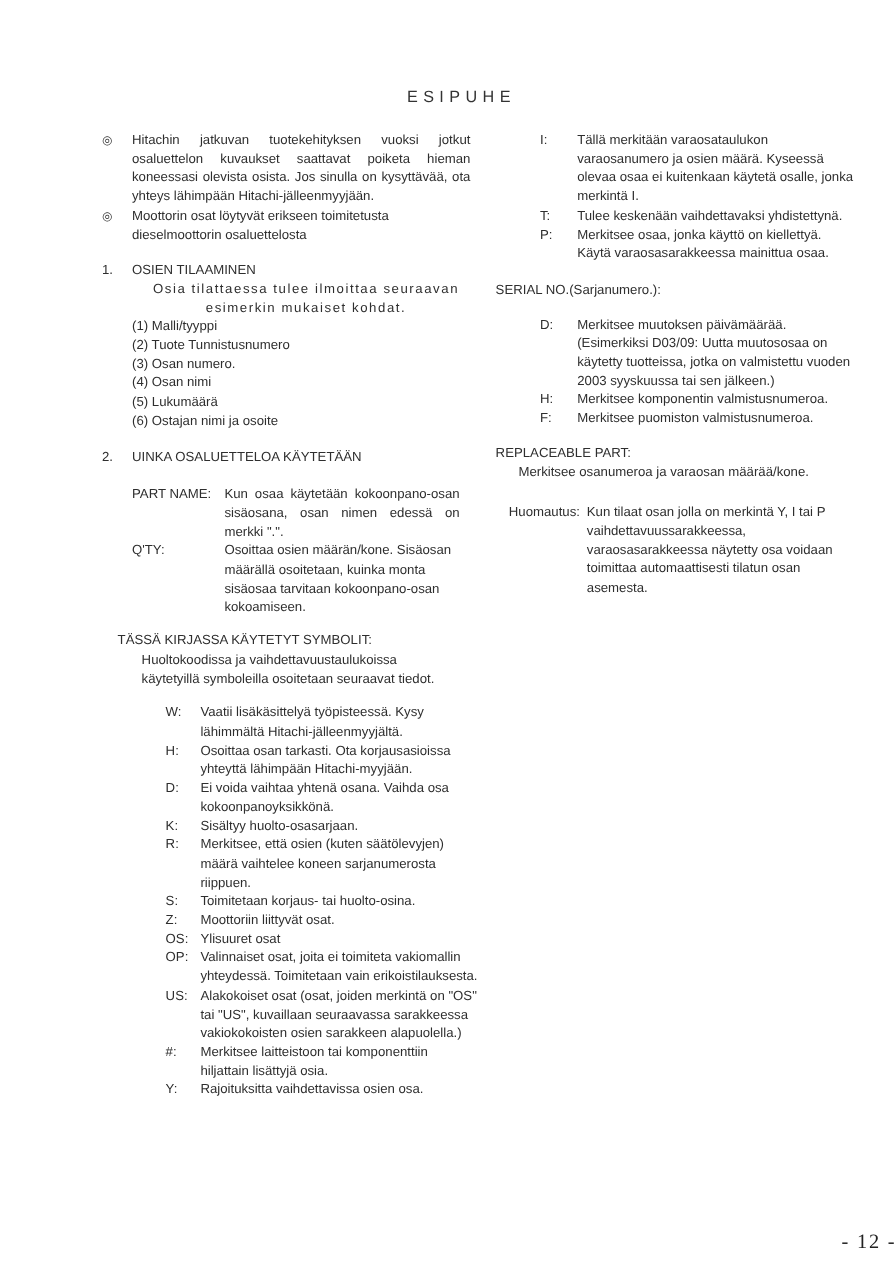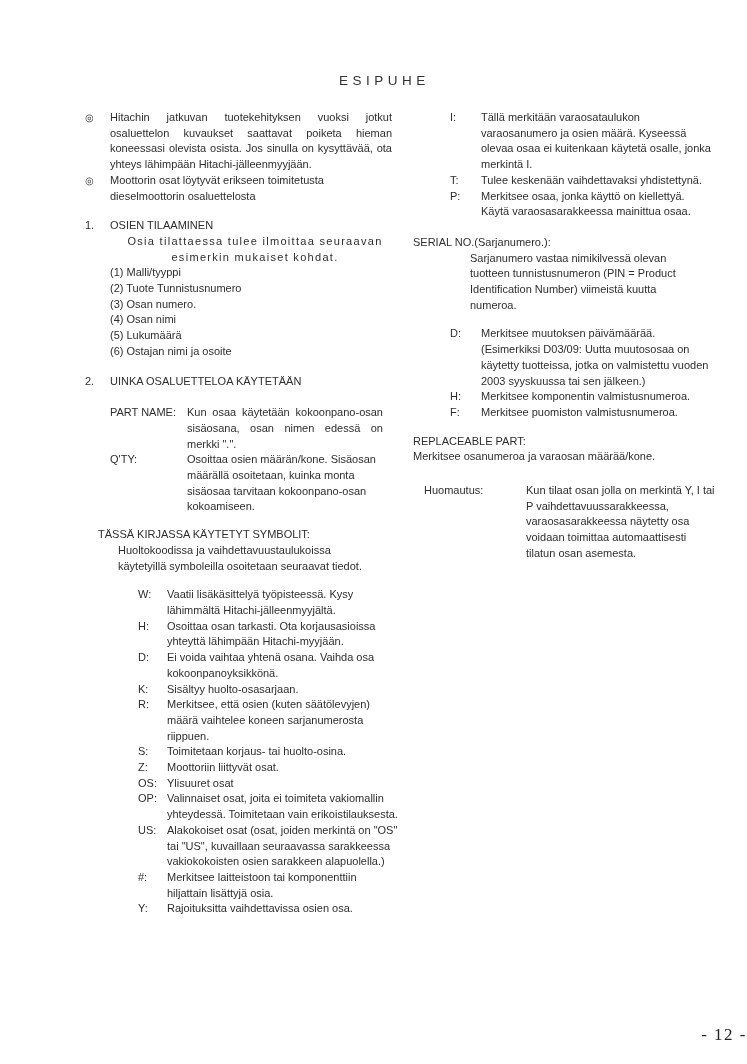--- a/index.html
+++ b/index.html
@@ -48,23 +48,23 @@
   .rsym-row { display:flex; }
   .rsym-code { width:31px; flex:none; }
   .rsym-desc { width:240px; }
 
   .serial { margin-top:15px; }
   .serial-desc { margin-left:57px; width:228px; }
 
   .midsyms { margin-top:13px; margin-left:37px; }
 
   .repl { margin-top:13px; }
-  .repl-desc { width:278px; }
-
-  .note { margin-top:18px; margin-left:11px; display:flex;gap:37px; }
+  .repl-desc { margin-left:19px; width:278px; }
+
+  .note { margin-top:18px; margin-left:11px; display:flex; }
   .note-term { width:65px; flex:none; }
   .note-desc { width:216px; }
 
   .footer {
     position:absolute; top:1027px; left:0; width:100%;
     text-align:right;
     font-family:"Liberation Serif", serif;
     font-size:17px; letter-spacing:1.5px; color:#222;
   }
 </style>
@@ -189,21 +189,20 @@
         <span class="rsym-desc">Tulee keskenään vaihdettavaksi yhdistettynä.</span>
       </div>
       <div class="rsym-row">
         <span class="rsym-code">P:</span>
         <span class="rsym-desc">Merkitsee osaa, jonka käyttö on kiellettyä. Käytä varaosasarakkeessa mainittua osaa.</span>
       </div>
     </div>
 
     <div class="serial">
       <div>SERIAL NO.(Sarjanumero.):</div>
-      <div class="serial-desc">Sarjanumero vastaa nimikilvessä olevan tuotteen tunnistusnumeron (PIN = Product Identification Number) viimeistä kuutta numeroa.</div>
     </div>
 
     <div class="midsyms">
       <div class="rsym-row">
         <span class="rsym-code">D:</span>
         <span class="rsym-desc">Merkitsee muutoksen päivämäärää. (Esimerkiksi D03/09: Uutta muutososaa on käytetty tuotteissa, jotka on valmistettu vuoden 2003 syyskuussa tai sen jälkeen.)</span>
       </div>
       <div class="rsym-row">
         <span class="rsym-code">H:</span>
         <span class="rsym-desc">Merkitsee komponentin valmistusnumeroa.</span>

